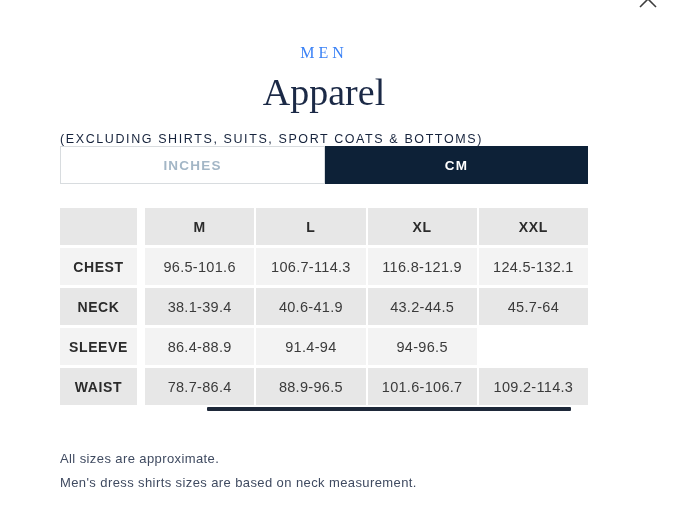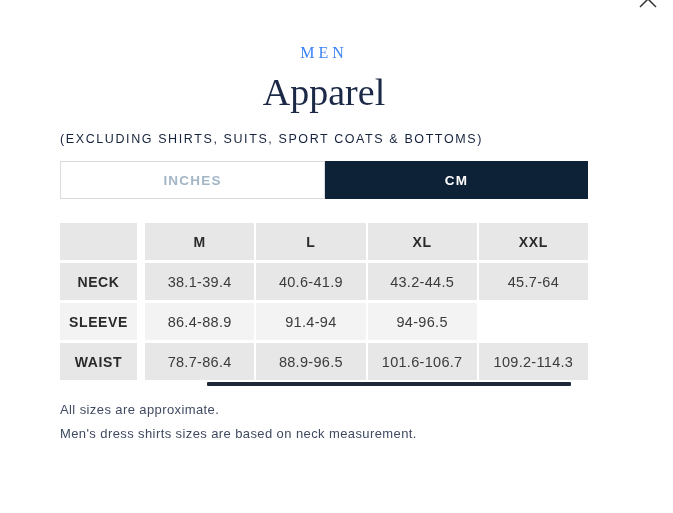--- a/index.html
+++ b/index.html
@@ -42,21 +42,20 @@
   }
   .subtitle {
     margin-top: 18px;
     text-align: left;
     font-size: 12.5px;
     font-weight: normal;
     letter-spacing: 1.6px;
     color: #16233c;
   }
   .tabs {
-    margin-top: 15px;
     display: flex;
     height: 38px;
   }
   .tab {
     flex: 1;
     display: flex;
     align-items: center;
     justify-content: center;
     font-size: 13.5px;
     font-weight: bold;
@@ -102,21 +101,21 @@
     letter-spacing: 0.6px;
   }
   .h-scrollbar {
     margin-top: -1px;
     margin-left: 147px;
     width: 364px;
     height: 4px;
     background: #1e2839;
     border-radius: 1px;
   }
-  .notes { margin-top: 16px; }
+  .notes { margin-top: 40px; }
   .note {
     font-size: 13px;
     color: #3f4a60;
     letter-spacing: 0.4px;
     margin-bottom: 9px;
   }
 </style>
 </head>
 <body>
 
@@ -142,20 +141,28 @@
 
     <div class="t-row t-head row-dark">
       <div class="t-cell"></div>
       <div class="t-spacer"></div>
       <div class="t-cell">M</div>
       <div class="t-cell">L</div>
       <div class="t-cell">XL</div>
       <div class="t-cell">XXL</div>
     </div>
 
+    <div class="t-row row-light">
+      <div class="t-cell t-label">CHEST</div>
+      <div class="t-spacer"></div>
+      <div class="t-cell">96.5-101.6</div>
+      <div class="t-cell">106.7-114.3</div>
+      <div class="t-cell">116.8-121.9</div>
+      <div class="t-cell">124.5-132.1</div>
+    </div>
 
     <div class="t-row row-dark">
       <div class="t-cell t-label">NECK</div>
       <div class="t-spacer"></div>
       <div class="t-cell">38.1-39.4</div>
       <div class="t-cell">40.6-41.9</div>
       <div class="t-cell">43.2-44.5</div>
       <div class="t-cell">45.7-64</div>
     </div>
 

